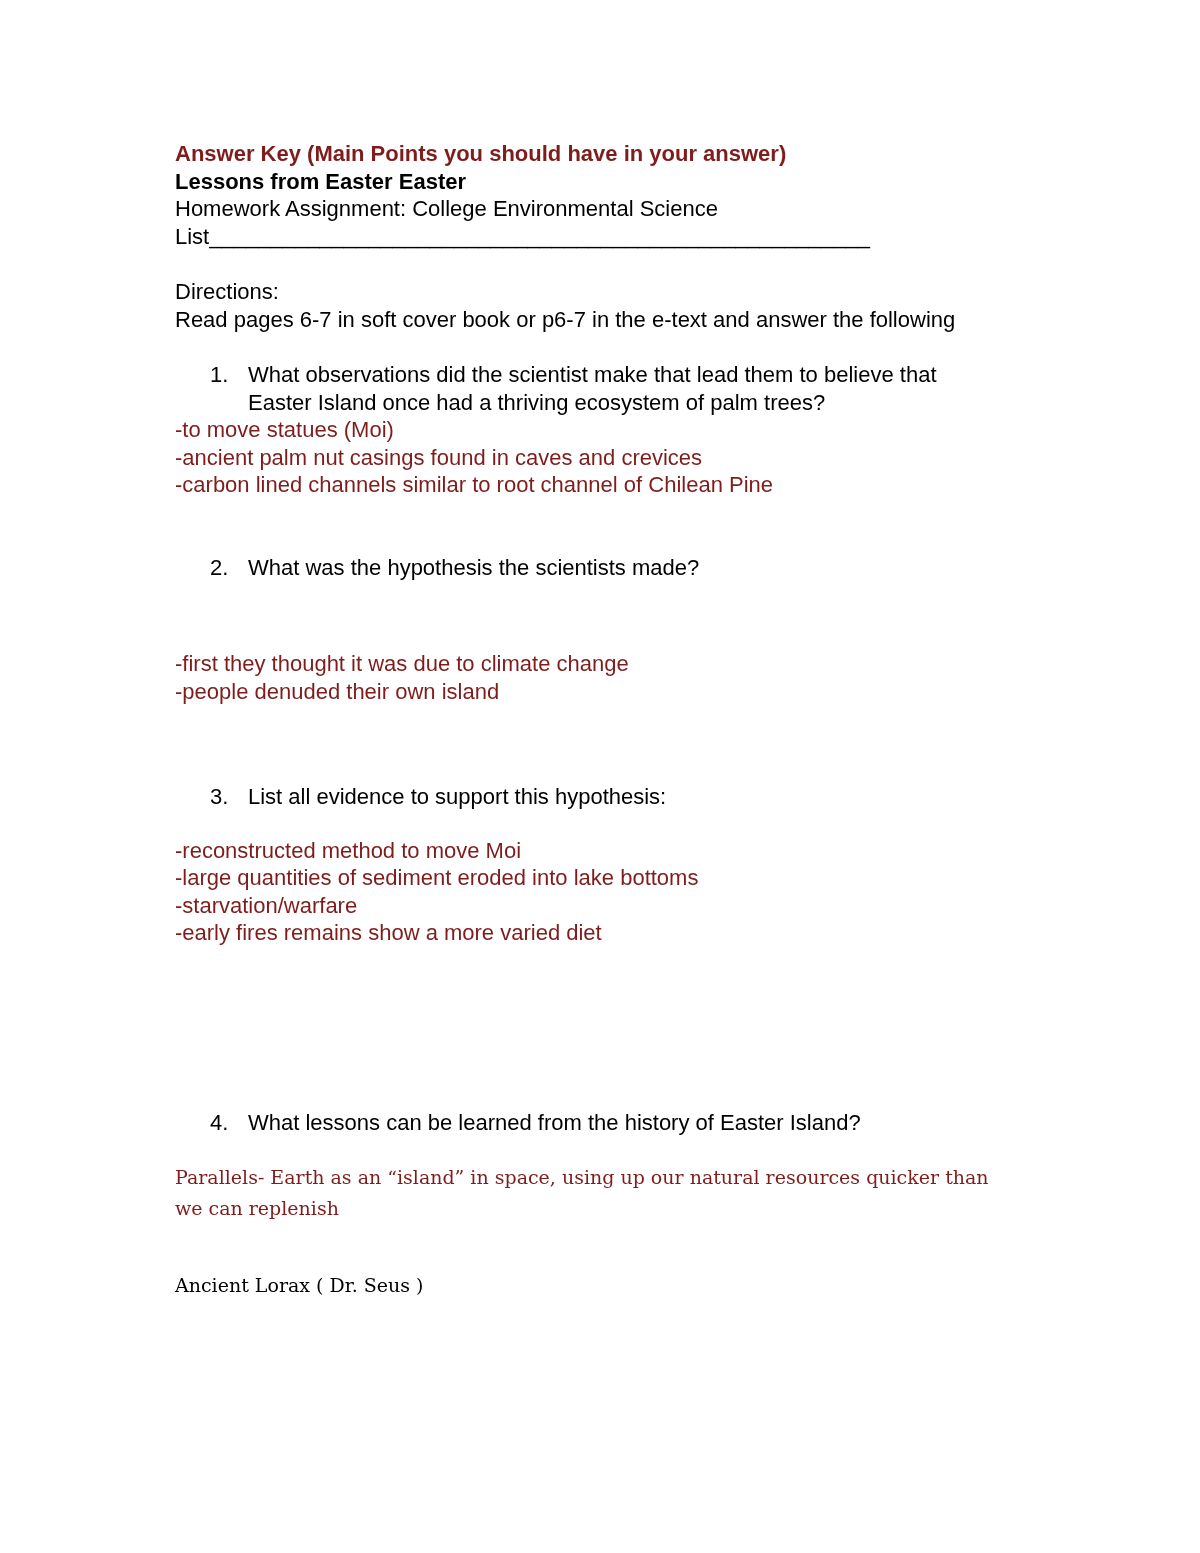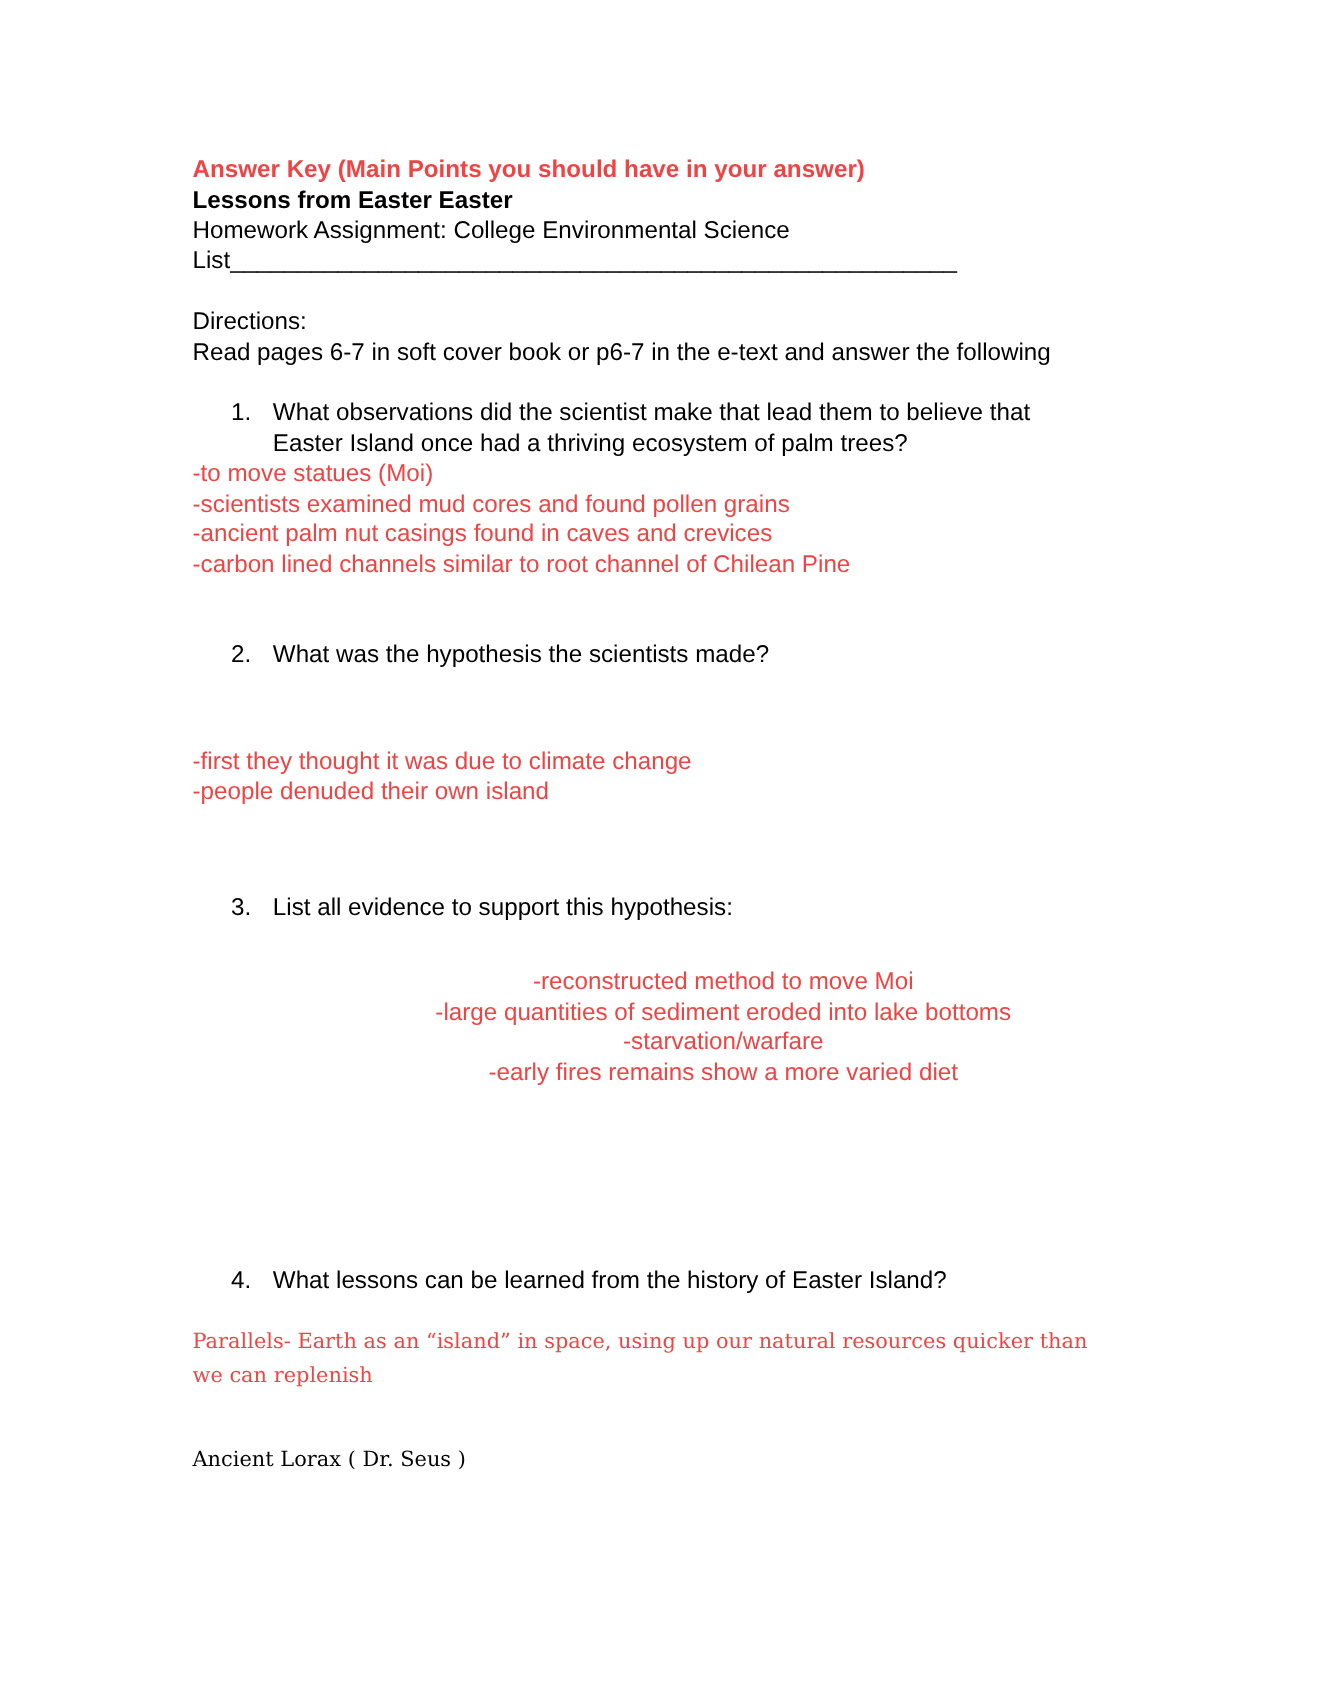--- a/index.html
+++ b/index.html
@@ -16,40 +16,40 @@
     box-sizing: border-box;
     width: 1200px;
     height: 1553px;
     padding: 140px 60px 0 175px;
     font-family: "Liberation Sans", sans-serif;
     font-size: 22px;
     line-height: 27.5px;
     color: #000000;
     background: #ffffff;
   }
-  .red { color: #ef4444; }
+  .red { color: #7f1d1d; }
   .bold { font-weight: bold; }
   .serif { font-family: "DejaVu Serif", serif; }
 
   .line { white-space: pre-wrap; }
 
   .name-line { letter-spacing: 0; }
 
   .directions-block { margin-top: 28px; }
 
   .question { display: flex; align-items: flex-start; }
   .q-num { flex: 0 0 38px; margin-left: 35px; }
   .q-text { max-width: 750px; }
 
   .q1 { margin-top: 28px; }
   .answers-1 { margin-top: 0; }
   .q2 { margin-top: 55px; }
   .answers-2 { margin-top: 69px; }
   .q3 { margin-top: 78px; }
-  .answers-3 { margin-top: 40px; text-align: center; }
+  .answers-3 { margin-top: 26px; }
   .q4 { margin-top: 162px; }
 
   .parallels {
     margin-top: 26px;
     font-size: 19px;
     line-height: 31px;
     font-weight: normal;
   }
   .lorax {
     margin-top: 47px;
@@ -71,21 +71,20 @@
     <div class="line">Directions:</div>
     <div class="line">Read pages 6-7 in soft cover book or p6-7 in the e-text and answer the following</div>
   </div>
 
   <div class="question q1">
     <span class="q-num">1.</span>
     <span class="q-text">What observations did the scientist make that lead them to believe that Easter Island once had a thriving ecosystem of palm trees?</span>
   </div>
   <div class="answers-1 red">
     <div class="line">-to move statues (Moi)</div>
-    <div class="line">-scientists examined mud cores and found pollen grains</div>
     <div class="line">-ancient palm nut casings found in caves and crevices</div>
     <div class="line">-carbon lined channels similar to root channel of Chilean Pine</div>
   </div>
 
   <div class="question q2">
     <span class="q-num">2.</span>
     <span class="q-text">What was the hypothesis the scientists made?</span>
   </div>
   <div class="answers-2 red">
     <div class="line">-first they thought it was due to climate change</div>

